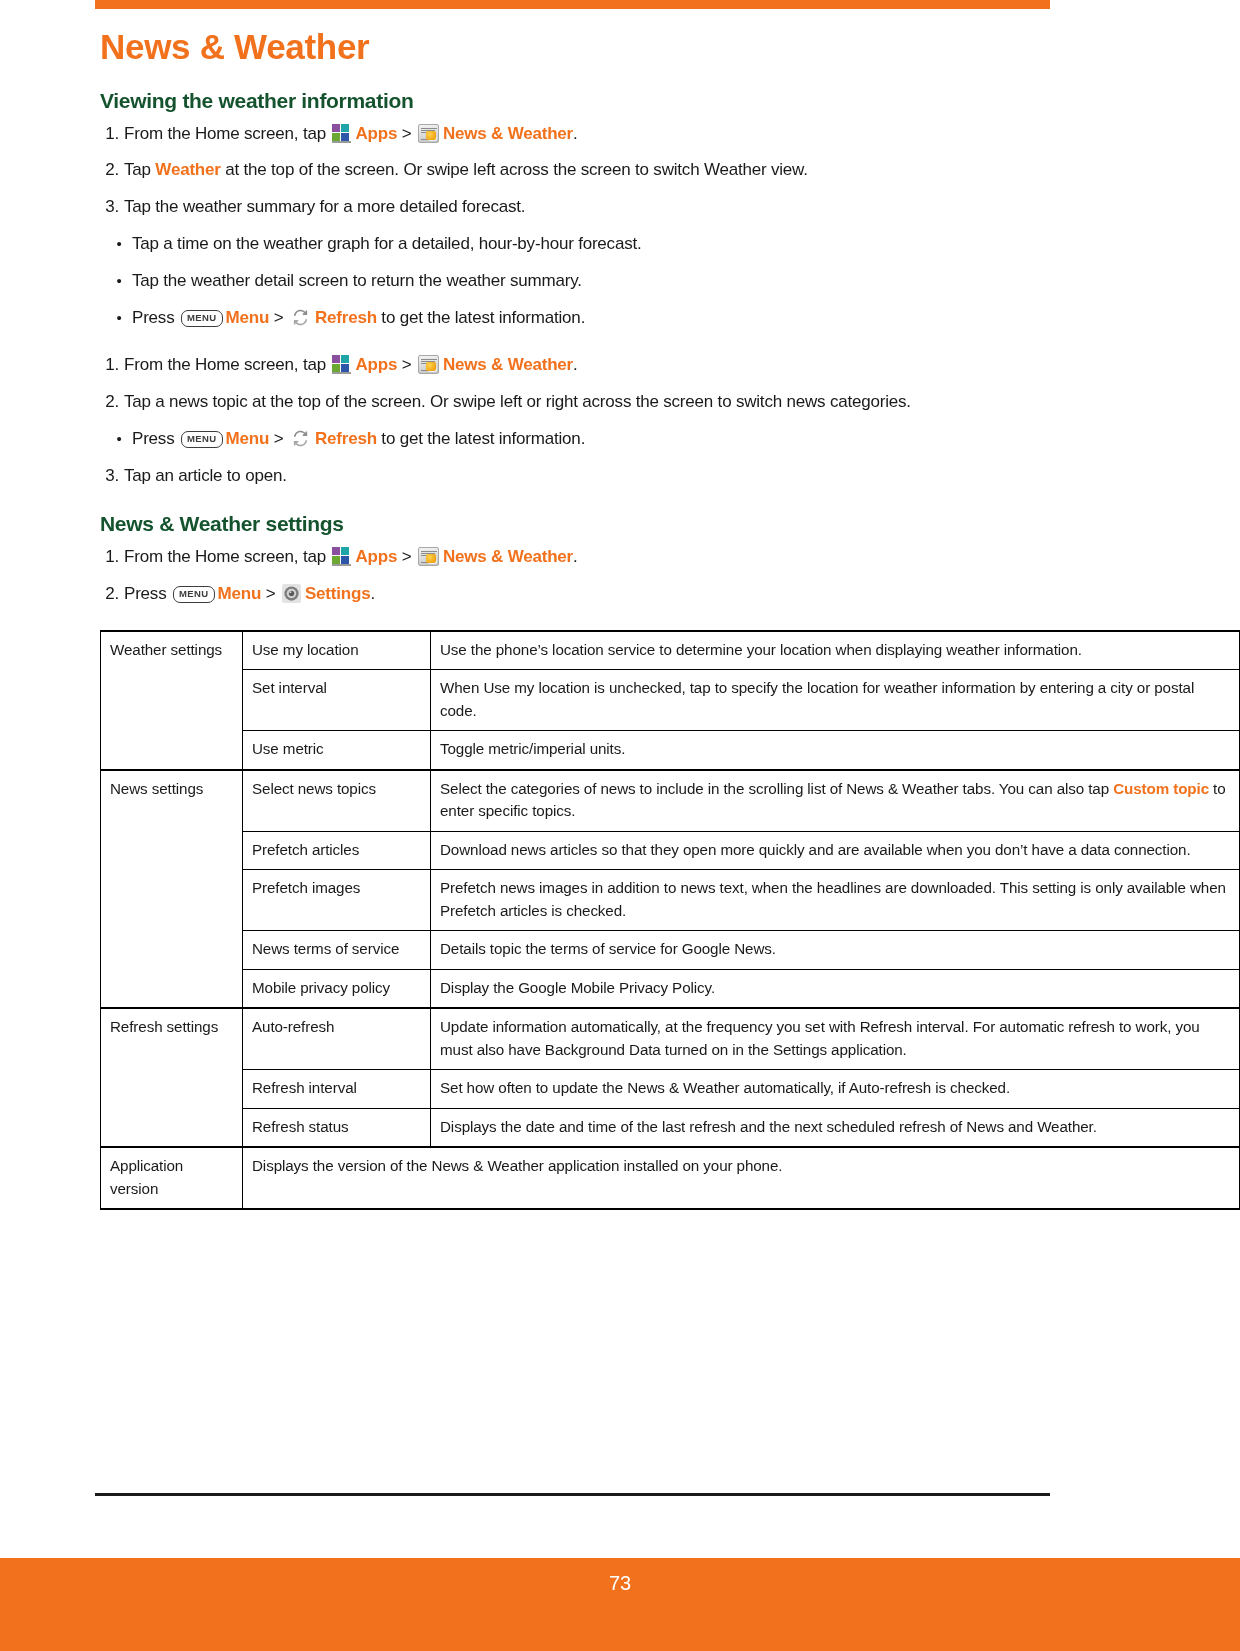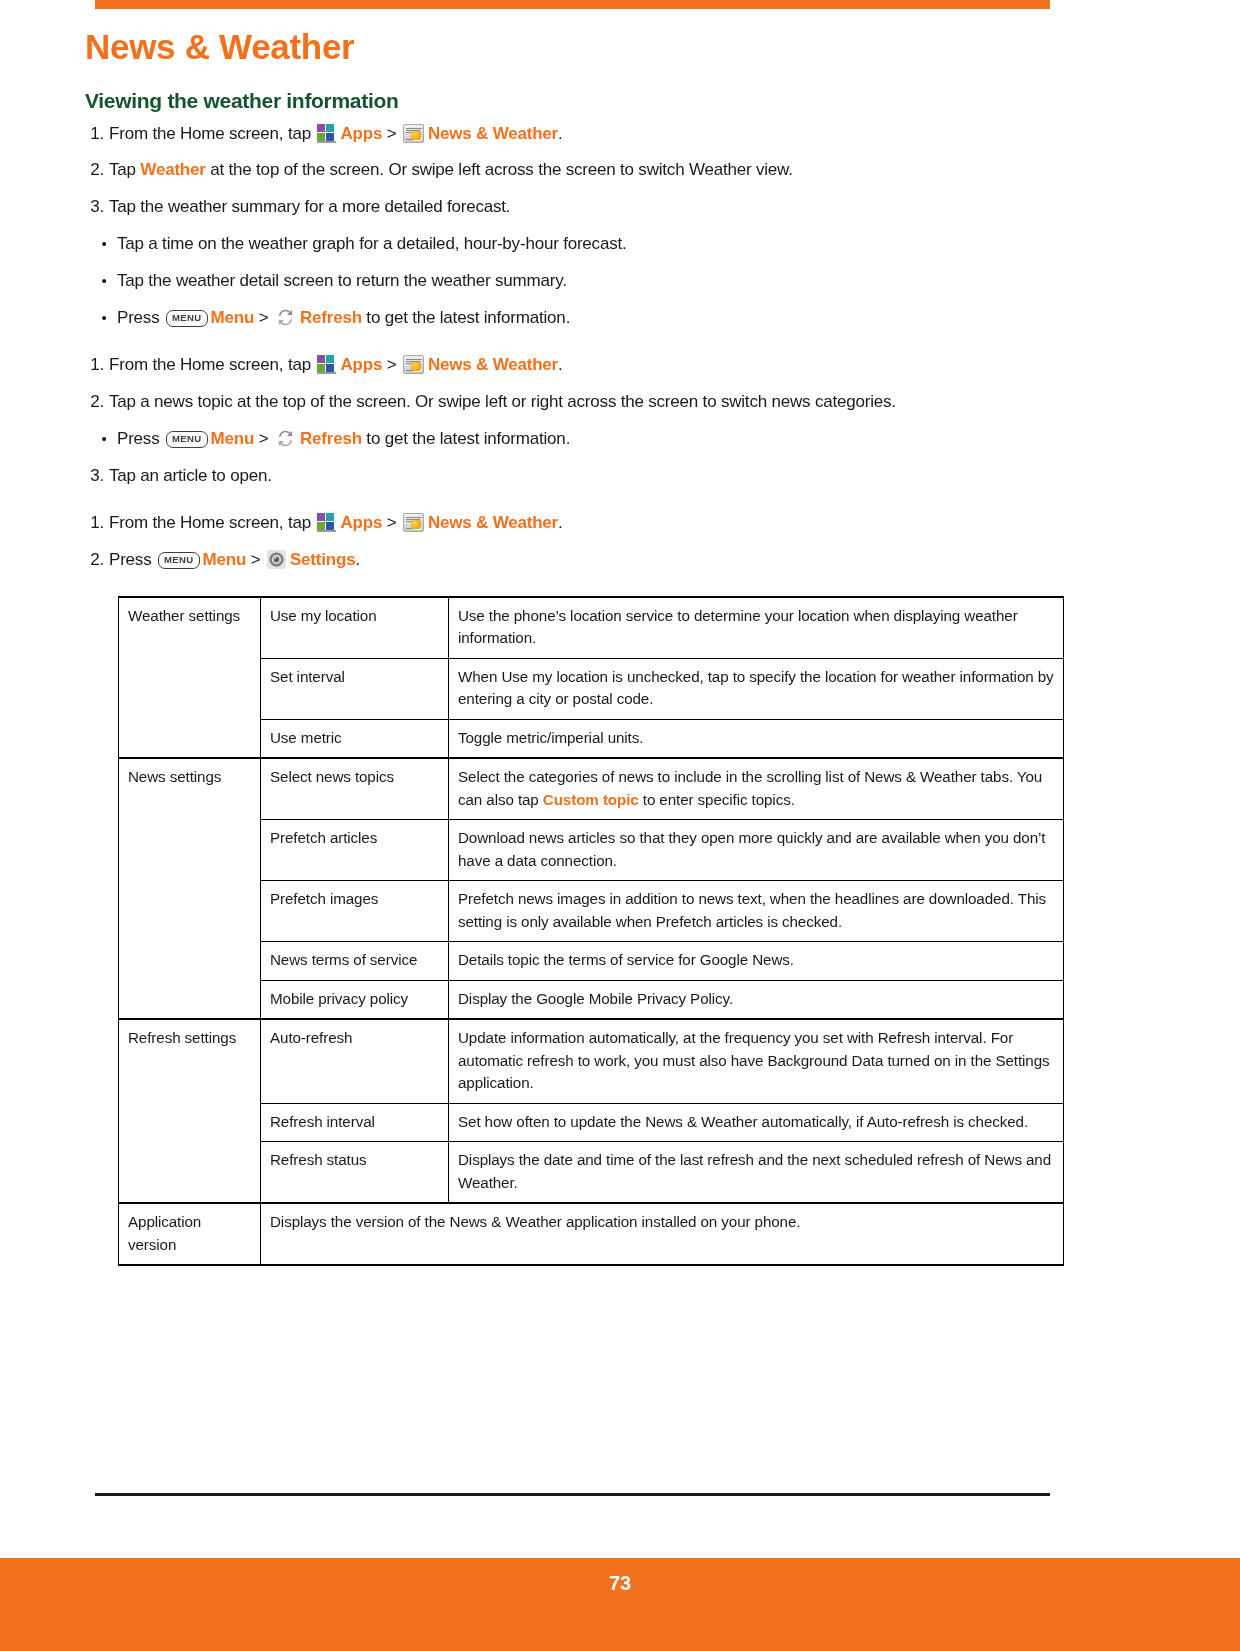--- a/index.html
+++ b/index.html
@@ -19,21 +19,21 @@
   .top-rule {
     position: absolute;
     left: 95px; top: 0px;
     width: 955px; height: 9px;
     background: #f2711c;
   }
 
   
   .page {
     position: absolute;
-    left: 85px; top: 28px;
+    left: 100px; top: 28px;
     width: 980px;
   }
 
   h1.page-title {
     font-size: 35px;
     font-weight: bold;
     color: #f2711c;
     margin: 0 0 22px 0;
     letter-spacing: -0.3px;
     line-height: 1.1;
@@ -168,23 +168,22 @@
     width: 19px; height: 19px;
     margin: 0 4px 0 2px;
     vertical-align: -4px;
     background: #e3e3e3;
     border-radius: 2px;
   }
 
   
   table.settings-table {
     border-collapse: collapse;
-    width: 946px;
+    width: 1140px;
     margin-top: 4px;
-    margin-left: 33px;
     table-layout: fixed;
   }
   table.settings-table td {
     border: 1px solid #000;
     padding: 7px 9px 8px 9px;
     font-size: 15.2px;
     line-height: 1.48;
     vertical-align: top;
     letter-spacing: -0.1px;
   }
@@ -212,21 +211,21 @@
     width: 1240px; height: 93px;
     background: #f2711c;
   }
   .footer-pageno {
     position: absolute;
     left: 0; top: 1572px;
     width: 1240px;
     text-align: center;
     color: #ffffff;
     font-size: 20px;
-    font-weight: bold;
+    font-weight: normal;
   }
 </style>
 </head>
 <body>
 
 <div class="top-rule"></div>
 
 <div class="page">
 
   <h1 class="page-title">News &amp; Weather</h1>
@@ -277,20 +276,21 @@
           <span class="txt">Press <span class="icn-menukey">MENU</span><span class="hl">Menu</span> &gt; <span class="icn icn-refresh"><svg viewBox="0 0 24 24" width="19" height="19">
                 <path d="M12 4.2c2.1 0 3.95 1.0 5.1 2.5l-2.2 0 0 2.0 5.5 0 0-5.4-2.0 0 0 1.9C16.95 3.4 14.6 2.2 12 2.2 7.6 2.2 4.0 5.6 3.7 9.9l2.05 0C6.05 6.7 8.7 4.2 12 4.2z" fill="#8c8c8c"></path>
                 <path d="M12 19.8c-2.1 0-3.95-1.0-5.1-2.5l2.2 0 0-2.0-5.5 0 0 5.4 2.0 0 0-1.9C7.05 20.6 9.4 21.8 12 21.8c4.4 0 8.0-3.4 8.3-7.7l-2.05 0C17.95 17.3 15.3 19.8 12 19.8z" fill="#a8a8a8"></path>
               </svg></span><span class="hl">Refresh</span> to get the latest information.</span>
         </div>
         <div class="step">
           <span class="num">3.</span>
           <span class="txt">Tap an article to open.</span>
         </div>
       </div>
+      <h2 class="section-head">News &amp; Weather settings</h2>
       <div class="steps">
         <div class="step">
           <span class="num">1.</span>
           <span class="txt">From the Home screen, tap <span class="icn icn-apps"><i class="q1"></i><i class="q2"></i><i class="q3"></i><i class="q4"></i></span><span class="hl">Apps</span> &gt; <span class="icn icn-nw"><span class="line l1"></span><span class="line l2"></span><span class="line l3"></span><span class="line l4"></span><span class="cloud"></span><span class="sun"></span></span><span class="hl">News &amp; Weather</span>.</span>
         </div>
         <div class="step">
           <span class="num">2.</span>
           <span class="txt">Press <span class="icn-menukey">MENU</span><span class="hl">Menu</span> &gt; <span class="icn icn-settings"><svg viewBox="0 0 24 24" width="19" height="19">
                 <circle cx="12" cy="12" r="9" fill="#7d7d7d"></circle>
                 <circle cx="12" cy="12" r="6" fill="#d6d6d6"></circle>

